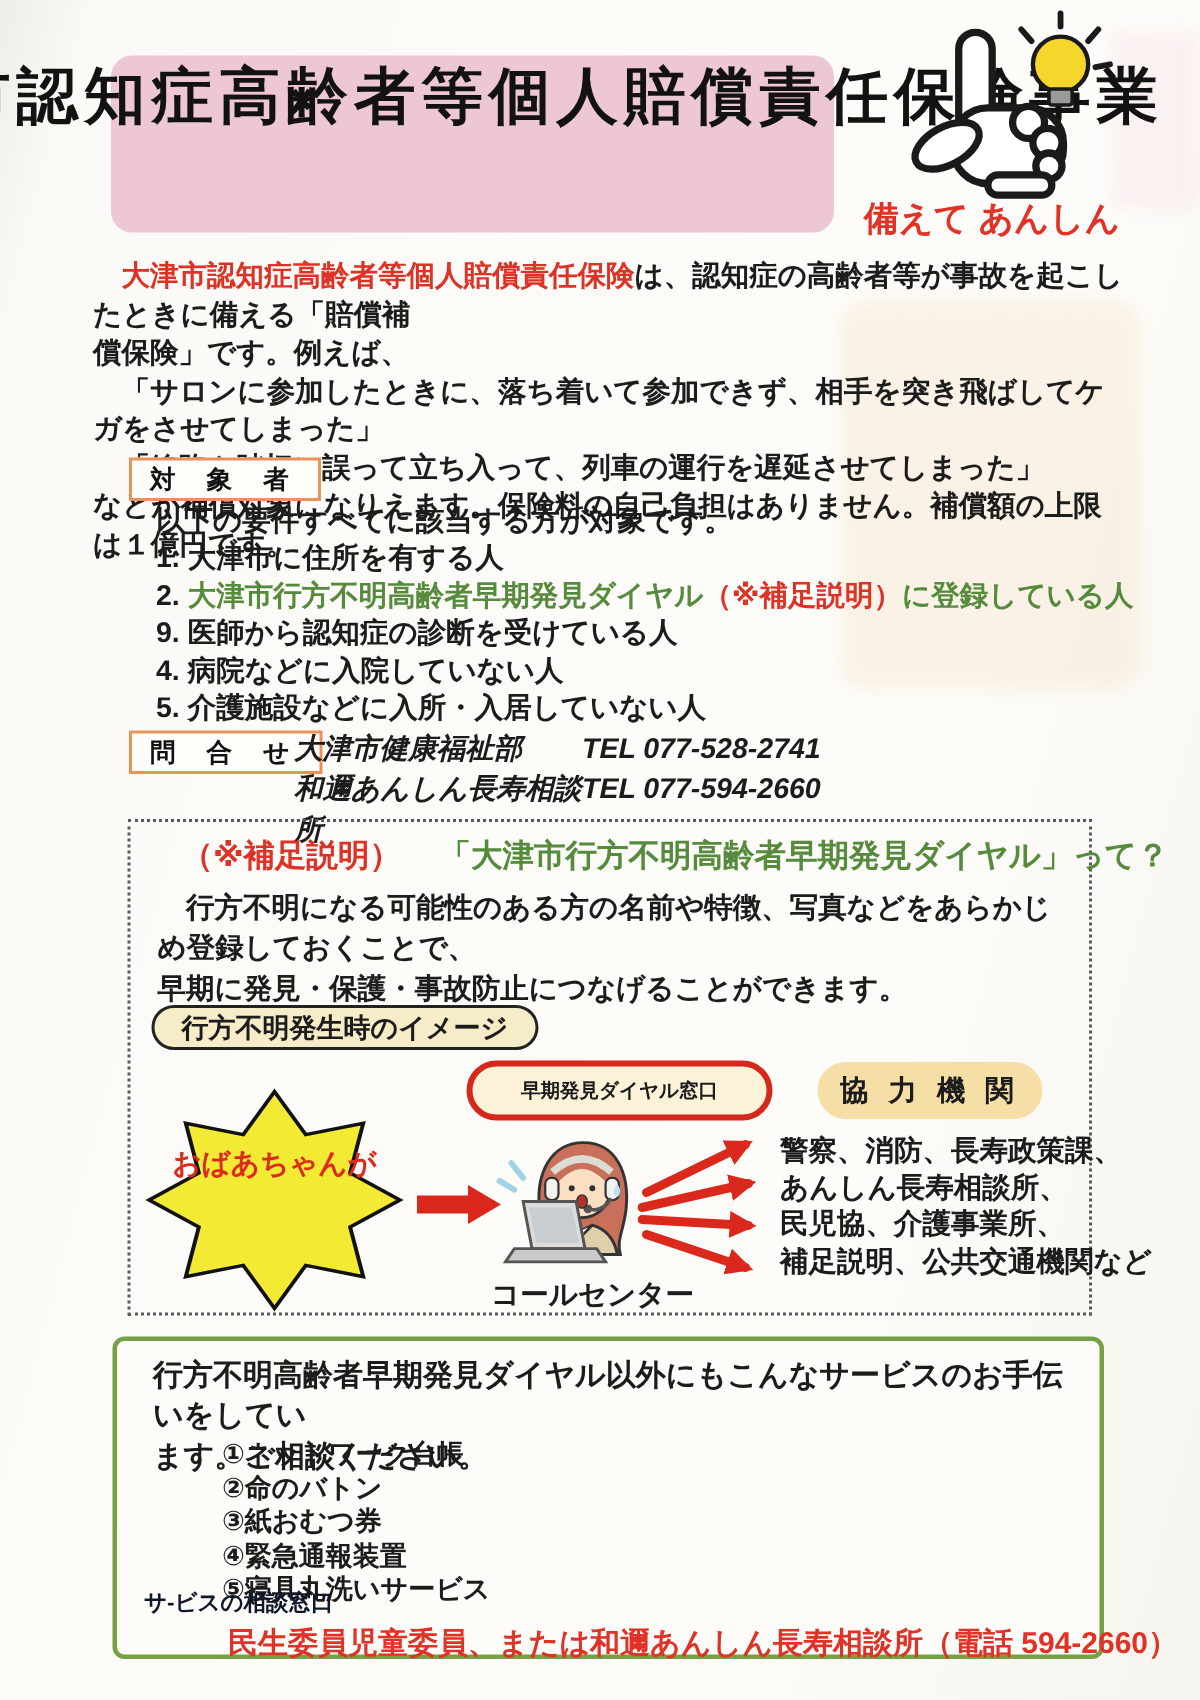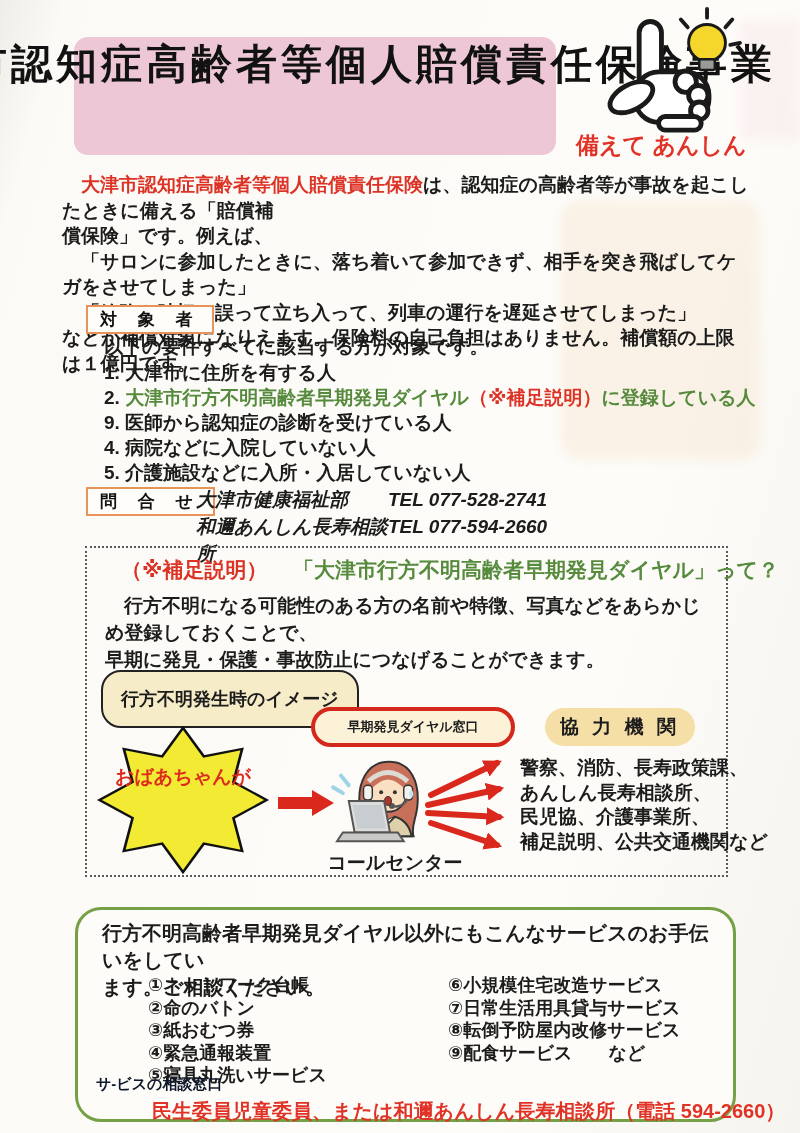--- a/index.html
+++ b/index.html
@@ -36,43 +36,43 @@
   .toi-row{display:flex;font-style:italic;}
   .toi-name{width:192px;}
   
   .dotted-box{left:85px;top:546px;width:643px;height:331px;border:2px dotted #5a5a5a;box-sizing:border-box;}
   .hosoku-label{left:34px;top:8px;font-size:21px;font-weight:800;color:#dc3326;white-space:nowrap;}
   .hosoku-title{left:206px;top:8px;font-size:21px;font-weight:800;color:#568a3d;white-space:nowrap;}
   .hosoku-body{left:18px;top:44px;width:610px;font-size:19px;line-height:27px;font-weight:600;}
   .hosoku-note{left:28px;top:100px;font-size:18px;font-weight:600;}
   .image-pill{
     left:14px;top:122px;background:#f6ecc8;border:2px solid #222;border-radius:20px;
-    padding:15px 18px;font-size:18px;font-weight:700;white-space:nowrap;
+    padding:1px 18px;font-size:18px;font-weight:700;white-space:nowrap;
   }
   .starburst-wrap{left:8px;top:176px;width:176px;height:152px;}
   .starburst-text{position:absolute;left:0;top:36px;width:100%;text-align:center;
     font-size:19px;font-weight:800;color:#dc2a1e;line-height:34px;}
   .big-arrow{left:190px;top:240px;width:58px;height:30px;}
   .dial-pill{
     left:224px;top:159px;width:196px;height:32px;background:#fbf2d8;border:4px solid #d5281c;
     border-radius:22px;display:flex;align-items:center;justify-content:center;
     font-size:13px;font-weight:800;white-space:nowrap;
   }
   .operator{left:238px;top:200px;width:128px;height:106px;}
   .callcenter-label{left:228px;top:302px;width:160px;text-align:center;font-size:19px;font-weight:700;}
   .fan-arrows{left:338px;top:207px;width:84px;height:98px;}
   .kyoryoku-pill{
     left:458px;top:160px;width:150px;height:38px;background:#f6dfa6;border-radius:19px;
     display:flex;align-items:center;justify-content:center;
     font-size:19px;font-weight:800;letter-spacing:4px;white-space:nowrap;
   }
   .agency-list{left:433px;top:208px;font-size:19px;line-height:24.5px;font-weight:700;white-space:nowrap;}
   
-  .green-box{left:75px;top:891px;width:661px;height:215px;border:3px solid #76a046;border-radius:26px;
-    box-sizing:border-box;background:#fdfcf8;margin-top:16px;}
+  .green-box{left:75px;top:891px;width:661px;height:215px;border:3px solid #76a046;border-radius:8px;
+    box-sizing:border-box;background:#fdfcf8;}
   .svc-intro{left:24px;top:10px;width:616px;font-size:20px;line-height:27px;font-weight:700;}
   .svc-left{left:70px;top:64px;font-size:18px;line-height:22.5px;font-weight:600;white-space:nowrap;}
   .svc-right{left:370px;top:64px;font-size:18px;line-height:22.5px;font-weight:600;white-space:nowrap;}
   .svc-contact-title{left:18px;top:165px;font-size:15px;font-weight:700;color:#0f172a;white-space:nowrap;}
   .svc-contact-detail{left:74px;top:188px;font-size:20px;font-weight:800;color:#e03226;white-space:nowrap;}
 </style>
 </head>
 <body>
 
 <div class="page">
@@ -222,23 +222,17 @@
       <div>行方不明高齢者早期発見ダイヤル以外にもこんなサービスのお手伝いをしてい</div>
       <div>ます。ご相談ください。</div>
     </div>
     <div class="abs svc-left">
         <div class="list-line">①ネットワーク台帳</div>
         <div class="list-line">②命のバトン</div>
         <div class="list-line">③紙おむつ券</div>
         <div class="list-line">④緊急通報装置</div>
         <div class="list-line">⑤寝具丸洗いサービス</div>
       </div>
-    <div class="abs svc-right">
-        <div class="list-line">⑥小規模住宅改造サービス</div>
-        <div class="list-line">⑦日常生活用具貸与サービス</div>
-        <div class="list-line">⑧転倒予防屋内改修サービス</div>
-        <div class="list-line">⑨配食サービス　　など</div>
-      </div>
     <div class="abs svc-contact-title">サ-ビスの相談窓口</div>
     <div class="abs svc-contact-detail">民生委員児童委員、または和邇あんしん長寿相談所（電話 594-2660）</div>
   </div>
 
 </div>
 
 </body></html>

